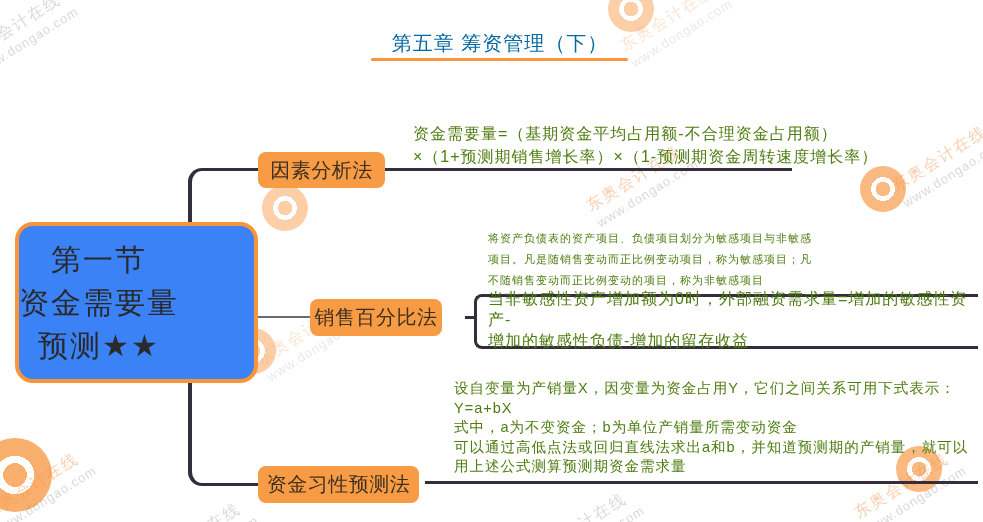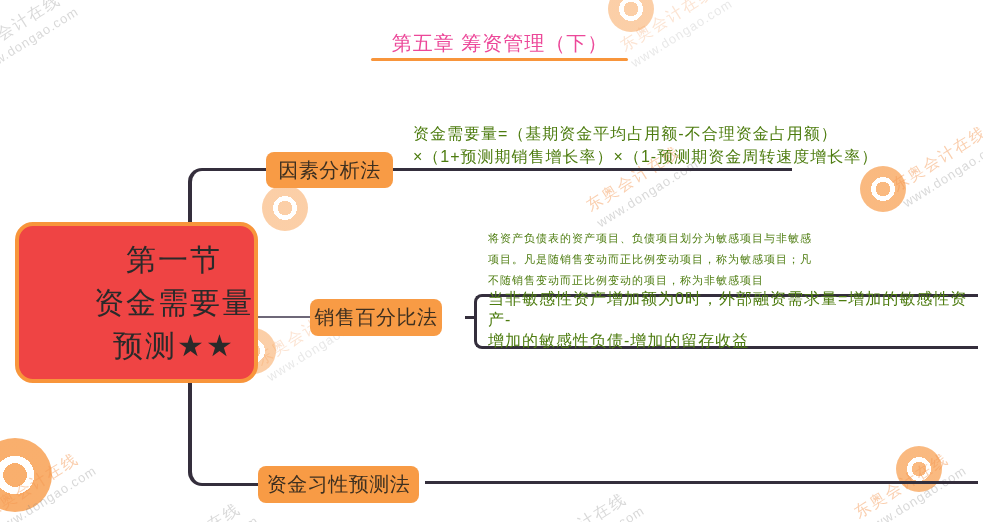--- a/index.html
+++ b/index.html
@@ -51,40 +51,40 @@
       rgba(247,148,60,0.65) 52% 100%);
   }
 
   
   .title {
     position: absolute;
     left: 330px; top: 30px; width: 340px;
     text-align: center;
     font-size: 20px;
     letter-spacing: 1px;
-    color: #ec4899;
+    color: #0369a1;
     z-index: 2;
   }
   .title-underline {
     position: absolute;
     left: 371px; top: 58px; width: 257px; height: 3px;
     background: #F8953B;
     border-radius: 2px;
     z-index: 2;
   }
 
   
   .center-node {
     position: absolute;
     left: 15px; top: 222px; width: 243px; height: 161px;
     box-sizing: border-box;
-    background: #ef4444;
+    background: #3b82f6;
     border: 4px solid #F8953B;
     border-radius: 18px;
-    display: flex; align-items: center; justify-content: flex-end;
+    display: flex; align-items: center; justify-content: flex-start;
     z-index: 3;
   }
   .center-label {
     font-size: 30px;
     line-height: 43px;
     letter-spacing: 2px;
     color: #2A2A2A;
     text-align: center;
     white-space: pre-line;
   }
@@ -94,21 +94,21 @@
     position: absolute;
     box-sizing: border-box;
     background: #F89B45;
     border-radius: 8px;
     display: flex; align-items: center; justify-content: center;
     font-size: 20px;
     letter-spacing: 0.5px;
     color: #3E3020;
     z-index: 3;
   }
-  .node-1 { left: 258px; top: 152px; width: 127px; height: 36px; margin-left: 8px; }
+  .node-1 { left: 258px; top: 152px; width: 127px; height: 36px; }
   .node-2 { left: 310px; top: 299px; width: 132px; height: 37px; }
   .node-3 { left: 258px; top: 466px; width: 161px; height: 37px; }
 
   
   .conn { position: absolute; z-index: 1; pointer-events: none; }
   .conn-top {
     left: 188px; top: 168px; width: 600px; height: 56px;
     border-left: 4px solid #342E3C;
     border-top: 3px solid #342E3C;
     border-top-left-radius: 14px;
@@ -234,14 +234,19 @@
     <span>资金习性预测法</span>
   </div>
 
   <div class="note note-1">资金需要量=（基期资金平均占用额-不合理资金占用额）
 ×（1+预测期销售增长率）×（1-预测期资金周转速度增长率）</div>
   <div class="note note-2a">将资产负债表的资产项目、负债项目划分为敏感项目与非敏感
 项目。凡是随销售变动而正比例变动项目，称为敏感项目；凡
 不随销售变动而正比例变动的项目，称为非敏感项目</div>
   <div class="note note-2b">当非敏感性资产增加额为0时，外部融资需求量=增加的敏感性资产-
 增加的敏感性负债-增加的留存收益</div>
+  <div class="note note-3">设自变量为产销量X，因变量为资金占用Y，它们之间关系可用下式表示：
+Y=a+bX
+式中，a为不变资金；b为单位产销量所需变动资金
+可以通过高低点法或回归直线法求出a和b，并知道预测期的产销量，就可以
+用上述公式测算预测期资金需求量</div>
 
 </div>
 
 </body></html>

